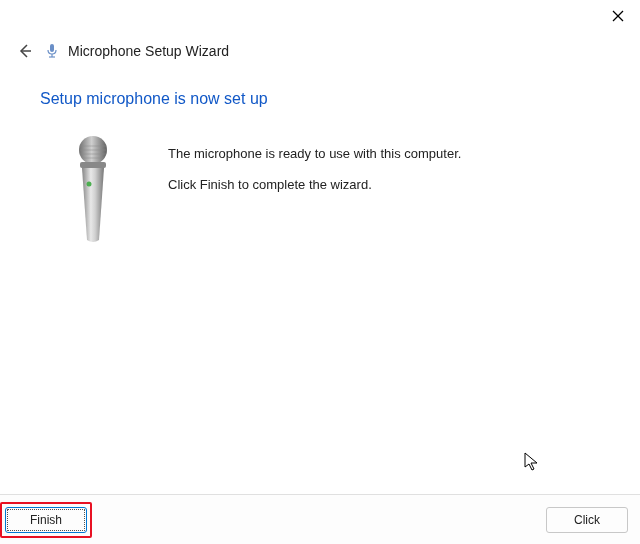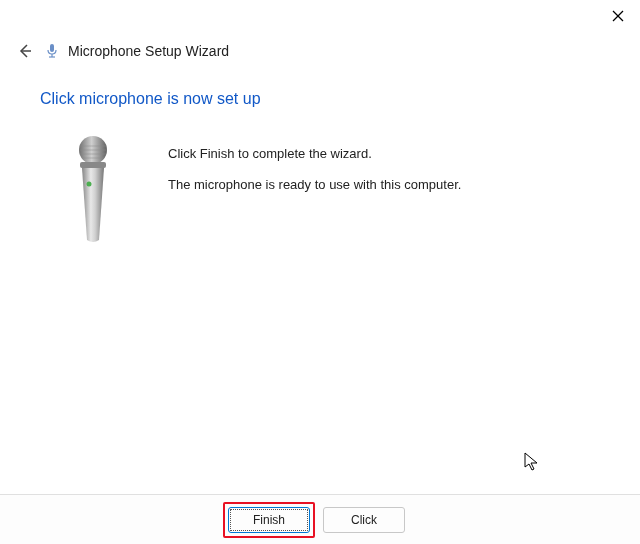--- a/index.html
+++ b/index.html
@@ -85,21 +85,21 @@
     .footer {
       position: absolute;
       bottom: 0;
       left: 0;
       right: 0;
       height: 50px;
       border-top: 1px solid #e0e0e0;
       background: #fdfdfd;
       display: flex;
       align-items: center;
-      justify-content: center;
+      justify-content: space-between;
       padding-right: 12px;
       gap: 8px;
     }
     .btn {
       min-width: 82px;
       height: 26px;
       background: #fdfdfd;
       border: 1px solid #c8c8c8;
       border-radius: 3px;
       font-size: 12px;
@@ -147,21 +147,21 @@
       <rect x="5" y="1" width="4" height="8" rx="2" fill="#6a8fc7"></rect>
       <path d="M3 7 Q3 11 7 11 Q11 11 11 7" stroke="#6a8fc7" stroke-width="1.2" fill="none"></path>
       <line x1="7" y1="11" x2="7" y2="14" stroke="#6a8fc7" stroke-width="1.2"></line>
       <line x1="4" y1="14" x2="10" y2="14" stroke="#6a8fc7" stroke-width="1.2"></line>
     </svg>
   </div>
   <span class="header-title">Microphone Setup Wizard</span>
 </div>
 
 <div class="content">
-  <h2 class="main-heading">Click microphone is now set up</h2>
+  <h2 class="main-heading">Setup microphone is now set up</h2>
   <div class="body-row">
     <div class="mic-large">
       <svg width="50" height="110" viewBox="0 0 50 110">
         <defs>
           <linearGradient id="micGrad" x1="0" y1="0" x2="1" y2="0">
             <stop offset="0%" stop-color="#868686"></stop>
             <stop offset="40%" stop-color="#e8e8e8"></stop>
             <stop offset="60%" stop-color="#d0d0d0"></stop>
             <stop offset="100%" stop-color="#787878"></stop>
           </linearGradient>
@@ -179,22 +179,22 @@
         <line x1="14" y1="22" x2="36" y2="22" stroke="#888" stroke-width="0.5"></line>
 
         <rect x="12" y="26" width="26" height="6" rx="2" fill="#888"></rect>
 
         <path d="M14 32 L36 32 L31 104 Q25 108 19 104 Z" fill="url(#micGrad)"></path>
 
         <circle cx="21" cy="48" r="2.5" fill="#4caf50"></circle>
       </svg>
     </div>
     <div class="body-text">
+      <p class="body-line">The microphone is ready to use with this computer.</p>
       <p class="body-line">Click Finish to complete the wizard.</p>
-      <p class="body-line">The microphone is ready to use with this computer.</p>
     </div>
   </div>
 </div>
 
 <div class="footer">
   <span class="finish-highlight">
     <button class="btn primary">Finish</button>
   </span>
   <button class="btn">Click</button>
 </div>

